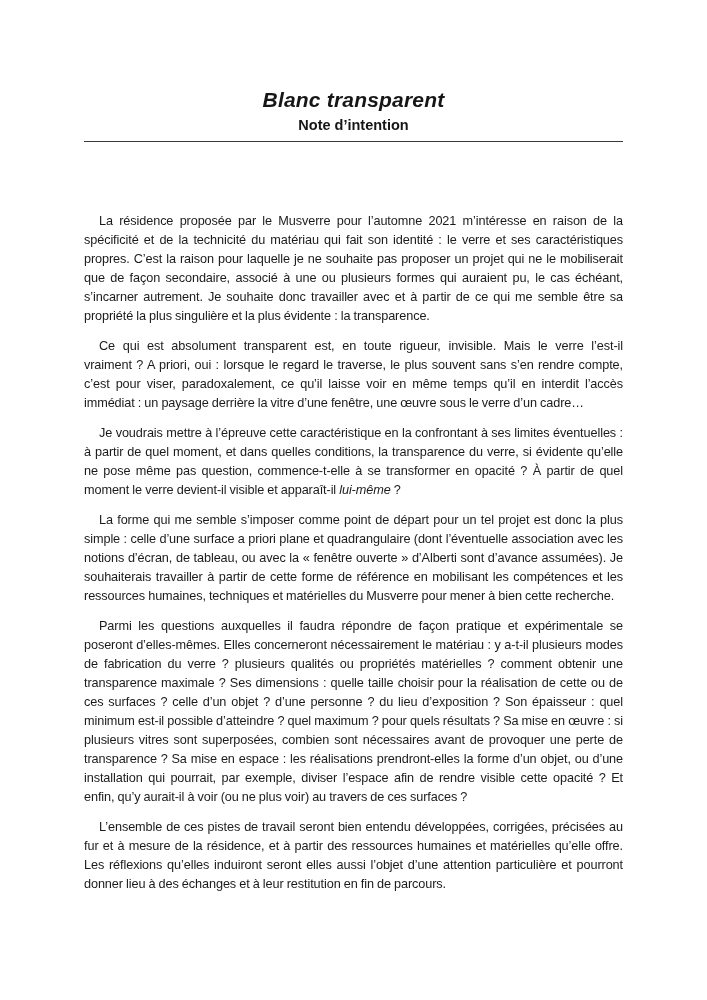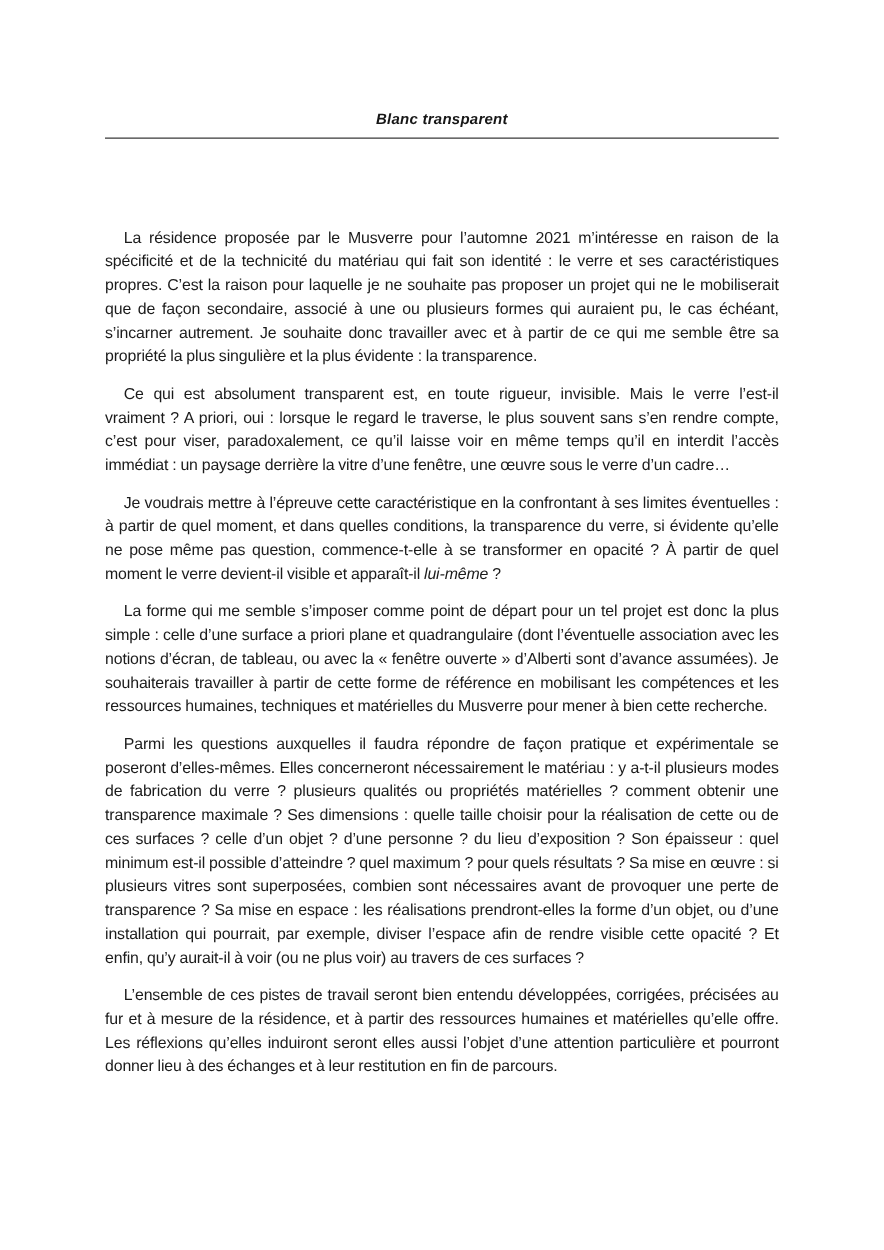--- a/index.html
+++ b/index.html
@@ -12,21 +12,21 @@
     height: 1000px;
     box-sizing: border-box;
     padding: 88px 84px 0 84px;
     background: #ffffff;
     font-family: "Liberation Sans", sans-serif;
     color: #1a1a1a;
     overflow: hidden;
   }
   .doc-title {
     margin: 0;
-    font-size: 12px;
+    font-size: 21px;
     font-style: italic;
     font-weight: 600;
     text-align: center;
     letter-spacing: 0.2px;
     color: #161616;
   }
   .doc-subtitle {
     margin: 5px 0 0 0;
     font-size: 14.5px;
     font-weight: 600;
@@ -55,20 +55,21 @@
   .doc-body p em {
   }
 </style>
 </head>
 <body>
 
 <div class="page">
 
   <h1 class="doc-title">Blanc transparent</h1>
 
+  <h2 class="doc-subtitle">Note d’intention</h2>
 
   <hr class="title-divider">
 
   <div class="doc-body">
 
     <p>La résidence proposée par le Musverre pour l’automne 2021 m’intéresse en raison de la spécificité et de la technicité du matériau qui fait son identité&nbsp;: le verre et ses caractéristiques propres. C’est la raison pour laquelle je ne souhaite pas proposer un projet qui ne le mobiliserait que de façon secondaire, associé à une ou plusieurs formes qui auraient pu, le cas échéant, s’incarner autrement. Je souhaite donc travailler avec et à partir de ce qui me semble être sa propriété la plus singulière et la plus évidente&nbsp;: la transparence.</p>
 
     <p>Ce qui est absolument transparent est, en toute rigueur, invisible. Mais le verre l’est-il vraiment&nbsp;? A priori, oui&nbsp;: lorsque le regard le traverse, le plus souvent sans s’en rendre compte, c’est pour viser, paradoxalement, ce qu’il laisse voir en même temps qu’il en interdit l’accès immédiat&nbsp;: un paysage derrière la vitre d’une fenêtre, une œuvre sous le verre d’un cadre…</p>
 
     <p><span>Je voudrais mettre à l’épreuve cette caractéristique en la confrontant à ses limites éventuelles&nbsp;: à partir de quel moment, et dans quelles conditions, la transparence du verre, si évidente qu’elle ne pose même pas question, commence-t-elle à se transformer en opacité&nbsp;? À partir de quel moment le verre devient-il visible et apparaît-il </span><em>lui-même</em><span>&nbsp;?</span></p>

